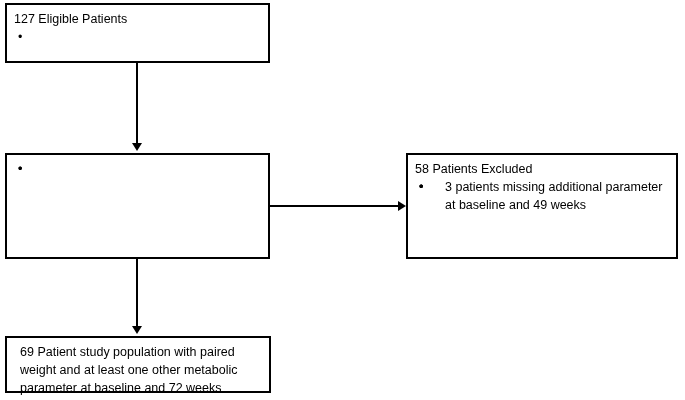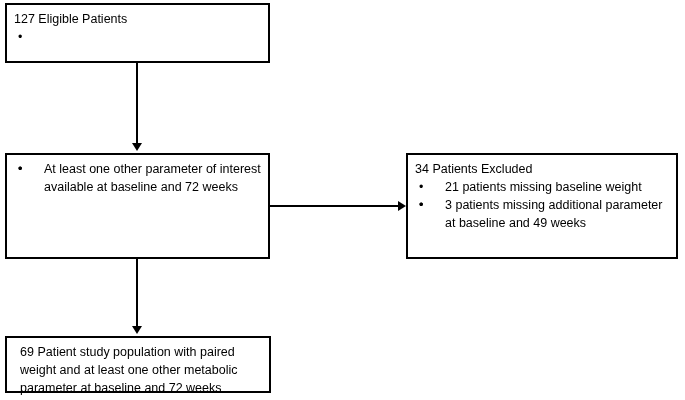--- a/index.html
+++ b/index.html
@@ -105,36 +105,34 @@
   <div class="arrow-down" style="left:132px; top:143px;"></div>
 
   <div class="box" style="left:5px; top:153px; width:265px; height:106px;">
     <div class="box-inner">
       <ul class="bullets">
         <li>
           <span class="bullet-dot">•</span>
         </li>
         <li>
           <span class="bullet-dot">•</span>
-          <span>At least one other parameter of interest available at baseline and 72 weeks</span>
         </li>
       </ul>
     </div>
   </div>
 
   <div class="conn h-line" style="left:270px; top:205px; width:130px;"></div>
   <div class="arrow-right" style="left:398px; top:201px;"></div>
 
   <div class="box" style="left:406px; top:153px; width:272px; height:106px;">
     <div class="box-inner">
-      <span class="plain-line">34 Patients Excluded</span>
+      <span class="plain-line">58 Patients Excluded</span>
       <ul class="bullets">
         <li>
           <span class="bullet-dot">•</span>
-          <span>21 patients missing baseline weight</span>
         </li>
         <li>
           <span class="bullet-dot">•</span>
         </li>
         <li>
           <span class="bullet-dot">•</span>
           <span>3 patients missing additional parameter at baseline and 49 weeks</span>
         </li>
       </ul>
     </div>

